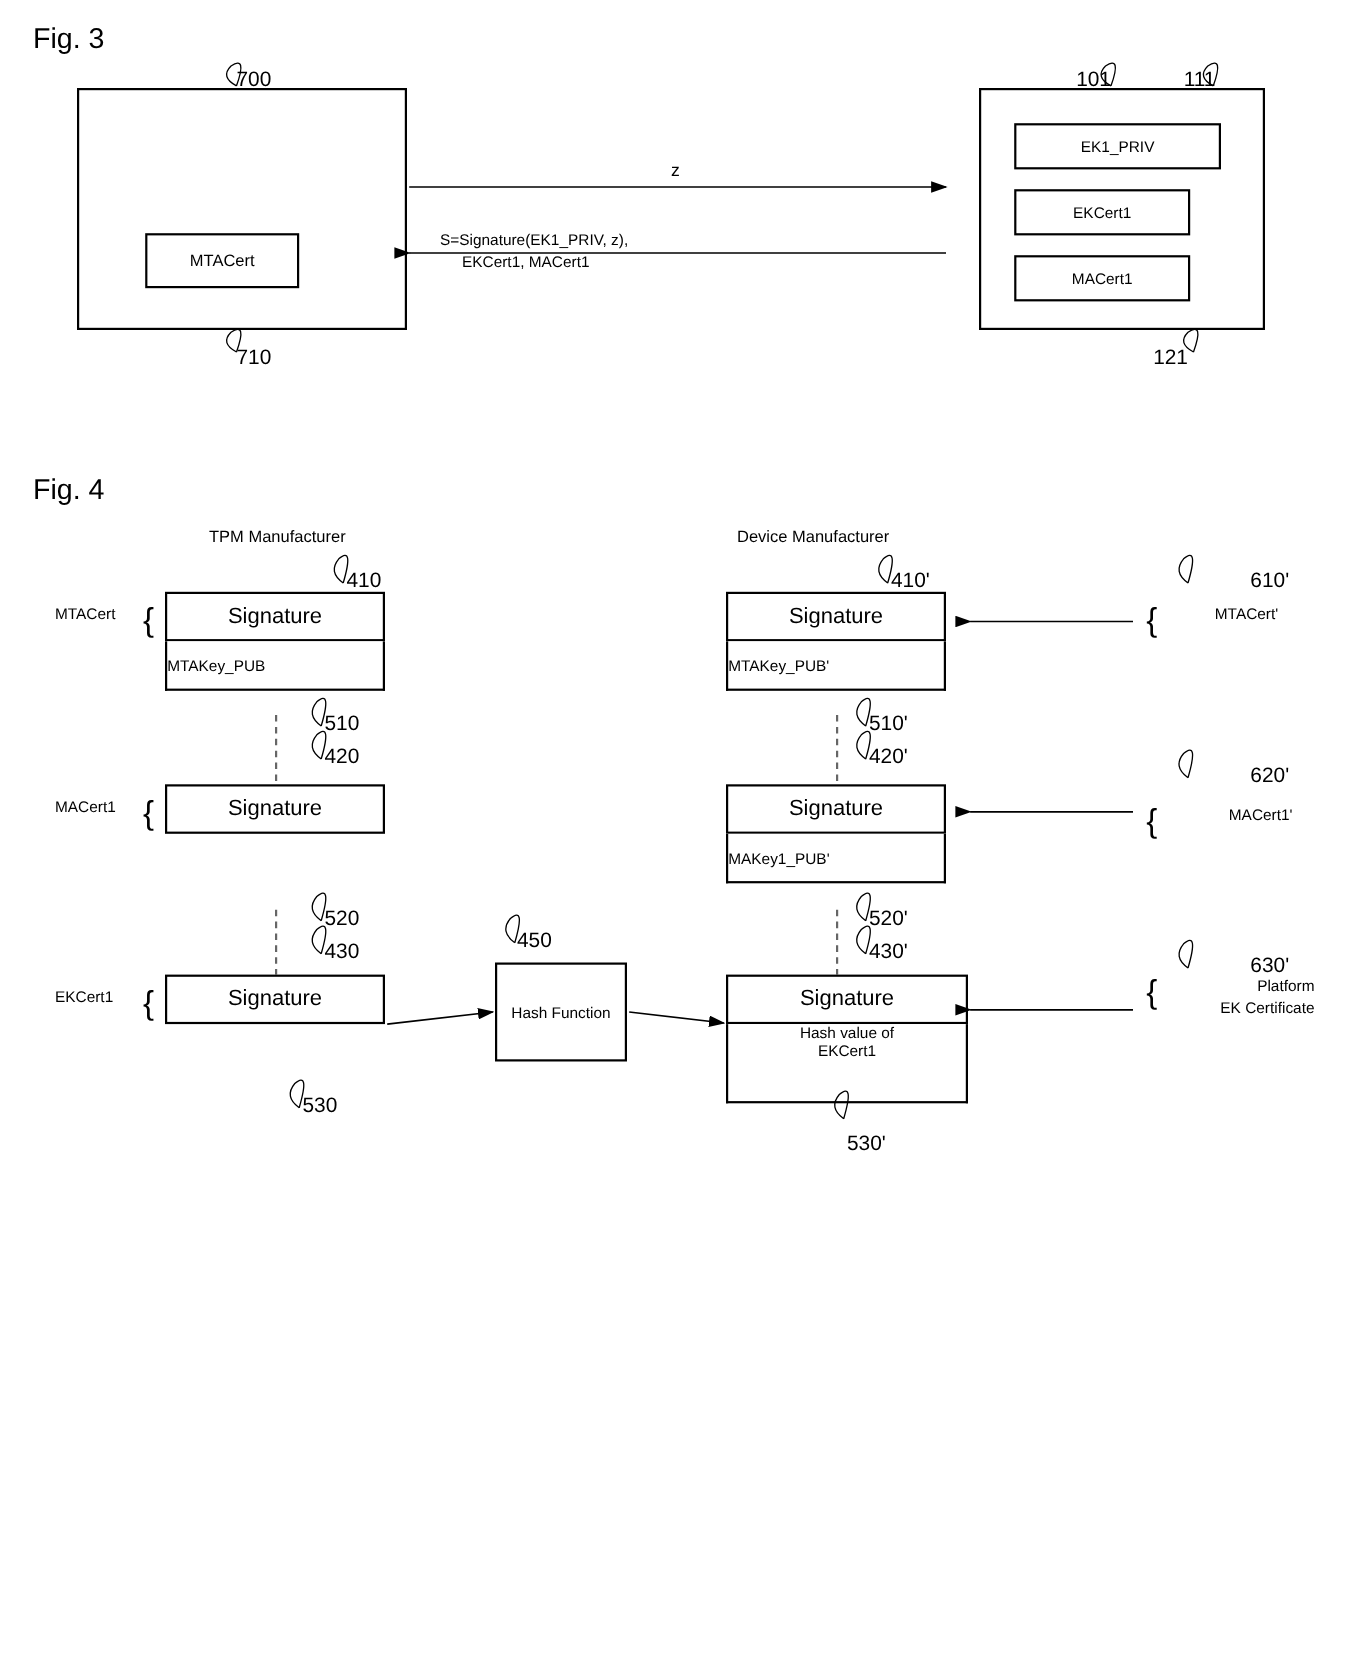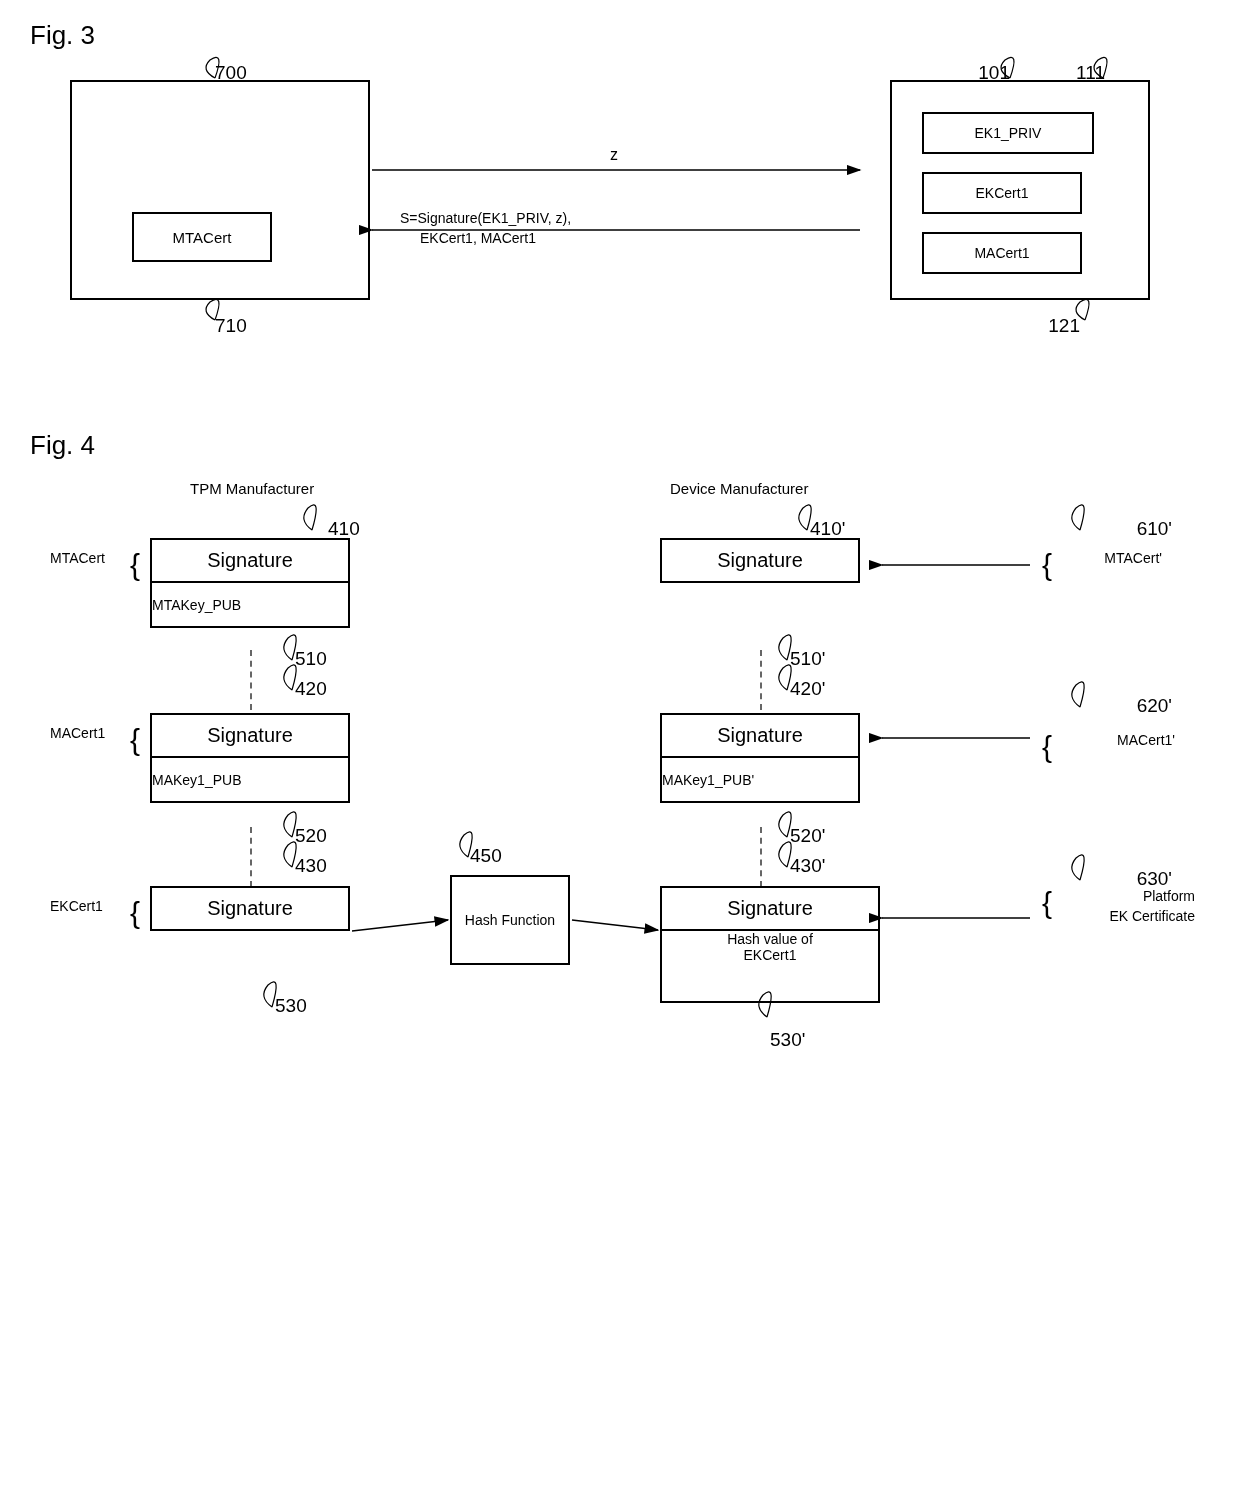--- a/index.html
+++ b/index.html
@@ -56,21 +56,21 @@
       position: absolute;
       top: 60px; right: 60px;
       width: 260px; height: 220px;
       border: 2px solid #000;
     }
 
     
     .ek1priv-box {
       position: absolute;
       top: 30px; left: 30px;
-      width: 172px; height: 42px;
+      width: 188px; height: 42px;
       border: 2px solid #000;
       display: flex; align-items: center; justify-content: center;
       font-size: 14px;
     }
 
     .ekcert1-box {
       position: absolute;
       top: 90px; left: 30px;
       width: 160px; height: 42px;
       border: 2px solid #000;
@@ -244,21 +244,21 @@
 <div id="fig4">
   <span class="figure-label fig-label">Fig. 4</span>
 
   <span class="col-header" style="left: 160px;">TPM Manufacturer</span>
   <span class="col-header" style="left: 640px;">Device Manufacturer</span>
 
   <span class="brace-label" style="top:120px; left:20px;">MTACert</span>
 
   <span style="position:absolute; top:118px; left:100px; font-size:30px; font-weight:300;">{</span>
 
-  <span class="ref" style="top:88px; left:285px;margin-left:13px;">410</span>
+  <span class="ref" style="top:88px; left:285px;">410</span>
 
   <div class="cert-block" style="top:108px; left:120px;">
     <div class="cert-row-sig">
       <span>Signature</span>
     </div>
     <div class="cert-row-key">
       <span>MTAKey_PUB</span>
     </div>
   </div>
 
@@ -268,23 +268,20 @@
 
   <span class="ref" style="top:248px; left:265px;">420</span>
 
   <span class="brace-label" style="top:295px; left:20px;">MACert1</span>
   <span style="position:absolute; top:293px; left:100px; font-size:30px; font-weight:300;">{</span>
 
   <div class="cert-block" style="top:283px; left:120px;">
     <div class="cert-row-sig">
       <span>Signature</span>
     </div>
-    <div class="cert-row-key">
-      <span>MAKey1_PUB</span>
-    </div>
   </div>
 
   <span class="ref" style="top:395px; left:265px;">520</span>
 
   <div class="dashed-line" style="top:397px; left:220px; height:60px;"></div>
 
   <span class="ref" style="top:425px; left:265px;">430</span>
 
   <span class="brace-label" style="top:468px; left:20px;">EKCert1</span>
   <span style="position:absolute; top:466px; left:100px; font-size:30px; font-weight:300;">{</span>
@@ -305,20 +302,23 @@
 
   <span class="ref" style="top:88px; right:38px;">610'</span>
   <span class="ref" style="top:88px; left:780px;">410'</span>
 
   <span class="brace-label" style="top:120px; right:48px;">MTACert'</span>
   <span style="position:absolute; top:118px; right:158px; font-size:30px; font-weight:300; transform:scaleX(-1); display:inline-block;">}</span>
 
   <div class="cert-block" style="top:108px; left:630px;">
     <div class="cert-row-sig">
       <span>Signature</span>
+    </div>
+    <div class="cert-row-key">
+      <span>MTAKey_PUB'</span>
     </div>
   </div>
 
   <span class="ref" style="top:218px; left:760px;">510'</span>
 
   <div class="dashed-line" style="top:220px; left:730px; height:60px;"></div>
 
   <span class="ref" style="top:248px; left:760px;">420'</span>
 
   <span class="ref" style="top:265px; right:38px;">620'</span>

